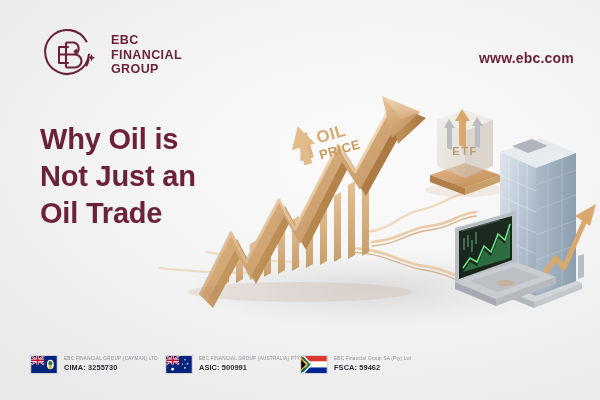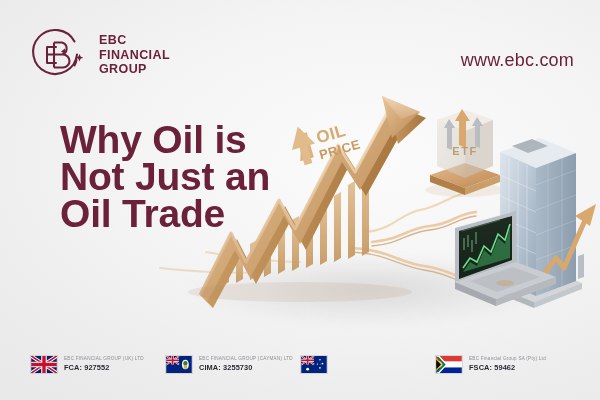--- a/index.html
+++ b/index.html
@@ -15,34 +15,34 @@
     overflow:hidden;
   }
   
   .floor-shadow{
     position:absolute;left:190px;top:255px;width:360px;height:70px;
     background:radial-gradient(ellipse at 50% 50%, rgba(130,125,120,.22) 0%, rgba(160,155,150,.10) 48%, rgba(255,255,255,0) 72%);
     filter:blur(6px);
   }
   
   .header{position:absolute;left:0;top:0;width:600px;height:105px;}
-  .logo-wrap{position:absolute;left:30px;top:27px;display:flex;align-items:center;gap:13px;}
+  .logo-wrap{position:absolute;left:42px;top:27px;display:flex;align-items:center;gap:13px;}
   .logo-mark{width:56px;height:56px;display:block;}
   .logo-text{
     color:#6b2239;font-weight:bold;font-size:12.5px;line-height:14.6px;
     letter-spacing:.4px;white-space:pre-line;
   }
   .site-url{
     position:absolute;right:26px;top:50px;
-    color:#6b2239;font-size:18px;font-weight:normal;letter-spacing:.2px;
+    color:#6b2239;font-size:14px;font-weight:bold;letter-spacing:.2px;
   }
   
   .headline{
-    position:absolute;left:60px;top:121px;
-    color:#6b2239;font-size:39px;font-weight:bold;line-height:37px;
+    position:absolute;left:40px;top:121px;
+    color:#6b2239;font-size:29px;font-weight:bold;line-height:37px;
     letter-spacing:-.2px;white-space:pre-line;
   }
   
   .scene{position:absolute;left:0;top:0;width:600px;height:330px;}
   
   .footer{
     position:absolute;left:0;bottom:0;width:600px;height:72px;
     display:flex;align-items:center;
   }
   .reg-list{display:flex;width:600px;padding:0 30px;box-sizing:border-box;gap:0;}
@@ -274,33 +274,20 @@
     <div class="site-url">www.ebc.com</div>
   </div>
 
   <div class="headline">Why Oil is
 Not Just an
 Oil Trade</div>
 
   <div class="footer">
     <div class="reg-list">
 
-      <div class="reg-item">
-        <svg class="flag" viewBox="0 0 60 40">
-          <rect width="60" height="40" fill="#012169"></rect>
-          <path d="M0,0 L60,40 M60,0 L0,40" stroke="#fff" stroke-width="8"></path>
-          <path d="M0,0 L60,40 M60,0 L0,40" stroke="#C8102E" stroke-width="4"></path>
-          <path d="M30,0 V40 M0,20 H60" stroke="#fff" stroke-width="13"></path>
-          <path d="M30,0 V40 M0,20 H60" stroke="#C8102E" stroke-width="8"></path>
-        </svg>
-        <div class="reg-text">
-          <div class="reg-company">EBC FINANCIAL GROUP (UK) LTD</div>
-          <div class="reg-license">FCA: 927552</div>
-        </div>
-      </div>
 
       <div class="reg-item">
         <svg class="flag" viewBox="0 0 60 40">
           <rect width="60" height="40" fill="#00247D"></rect>
           <g transform="scale(0.5)">
             <rect width="60" height="40" fill="#012169"></rect>
             <path d="M0,0 L60,40 M60,0 L0,40" stroke="#fff" stroke-width="8"></path>
             <path d="M0,0 L60,40 M60,0 L0,40" stroke="#C8102E" stroke-width="4"></path>
             <path d="M30,0 V40 M0,20 H60" stroke="#fff" stroke-width="13"></path>
             <path d="M30,0 V40 M0,20 H60" stroke="#C8102E" stroke-width="8"></path>
@@ -327,20 +314,24 @@
           </g>
           <g fill="#fff">
             <circle cx="15" cy="31" r="3.4"></circle>
             <circle cx="44" cy="9" r="1.7"></circle>
             <circle cx="50" cy="18" r="1.9"></circle>
             <circle cx="44" cy="28" r="1.9"></circle>
             <circle cx="38" cy="19" r="1.5"></circle>
             <circle cx="46" cy="19" r="1"></circle>
           </g>
         </svg>
+        <div class="reg-text">
+          <div class="reg-company">EBC FINANCIAL GROUP (AUSTRALIA)  PTY LTD</div>
+          <div class="reg-license">ASIC: 500991</div>
+        </div>
       </div>
 
       <div class="reg-item">
         <svg class="flag" viewBox="0 0 60 40">
           <rect width="60" height="13" fill="#DE3831"></rect>
           <rect y="13" width="60" height="14" fill="#fff"></rect>
           <rect y="27" width="60" height="13" fill="#002395"></rect>
           <path d="M0,14 L22,20 L0,26 Z" fill="#fff"></path>
           <path d="M0,16 L18,20 L0,24 Z" fill="#007A4D"></path>
           <path d="M0,0 L8,0 L26,20 L8,40 L0,40 L18,20 Z" fill="#fff"></path>

